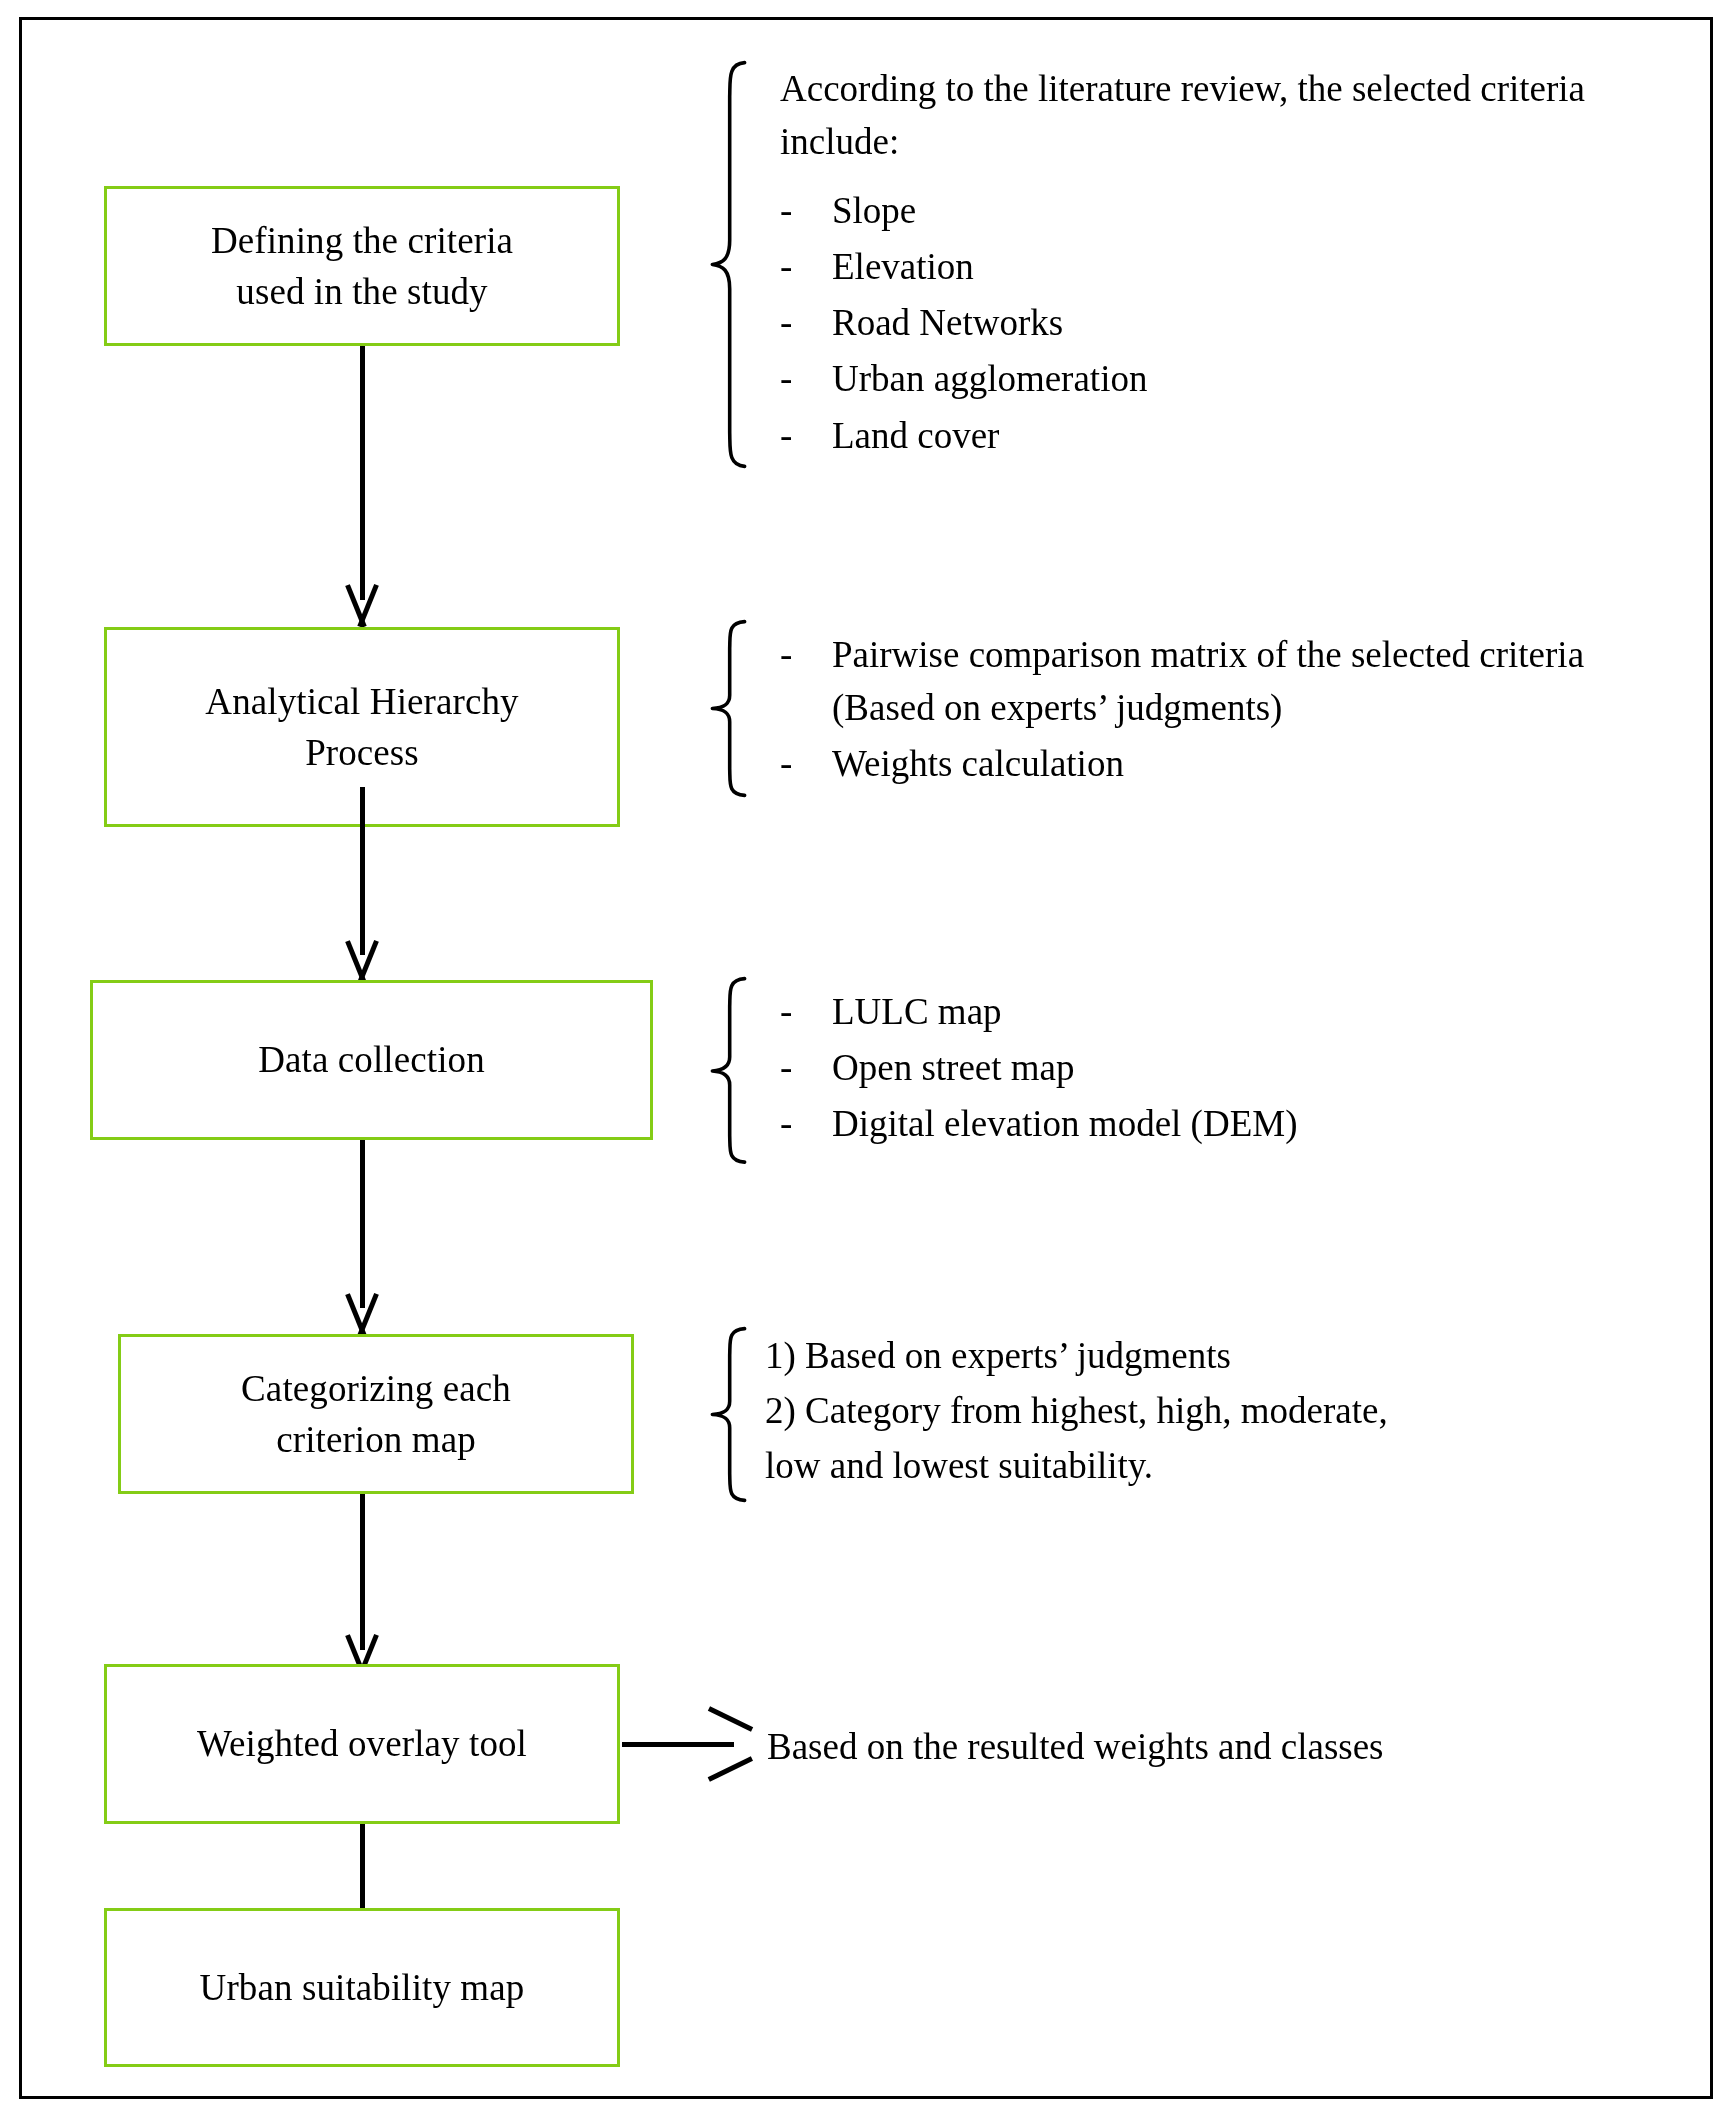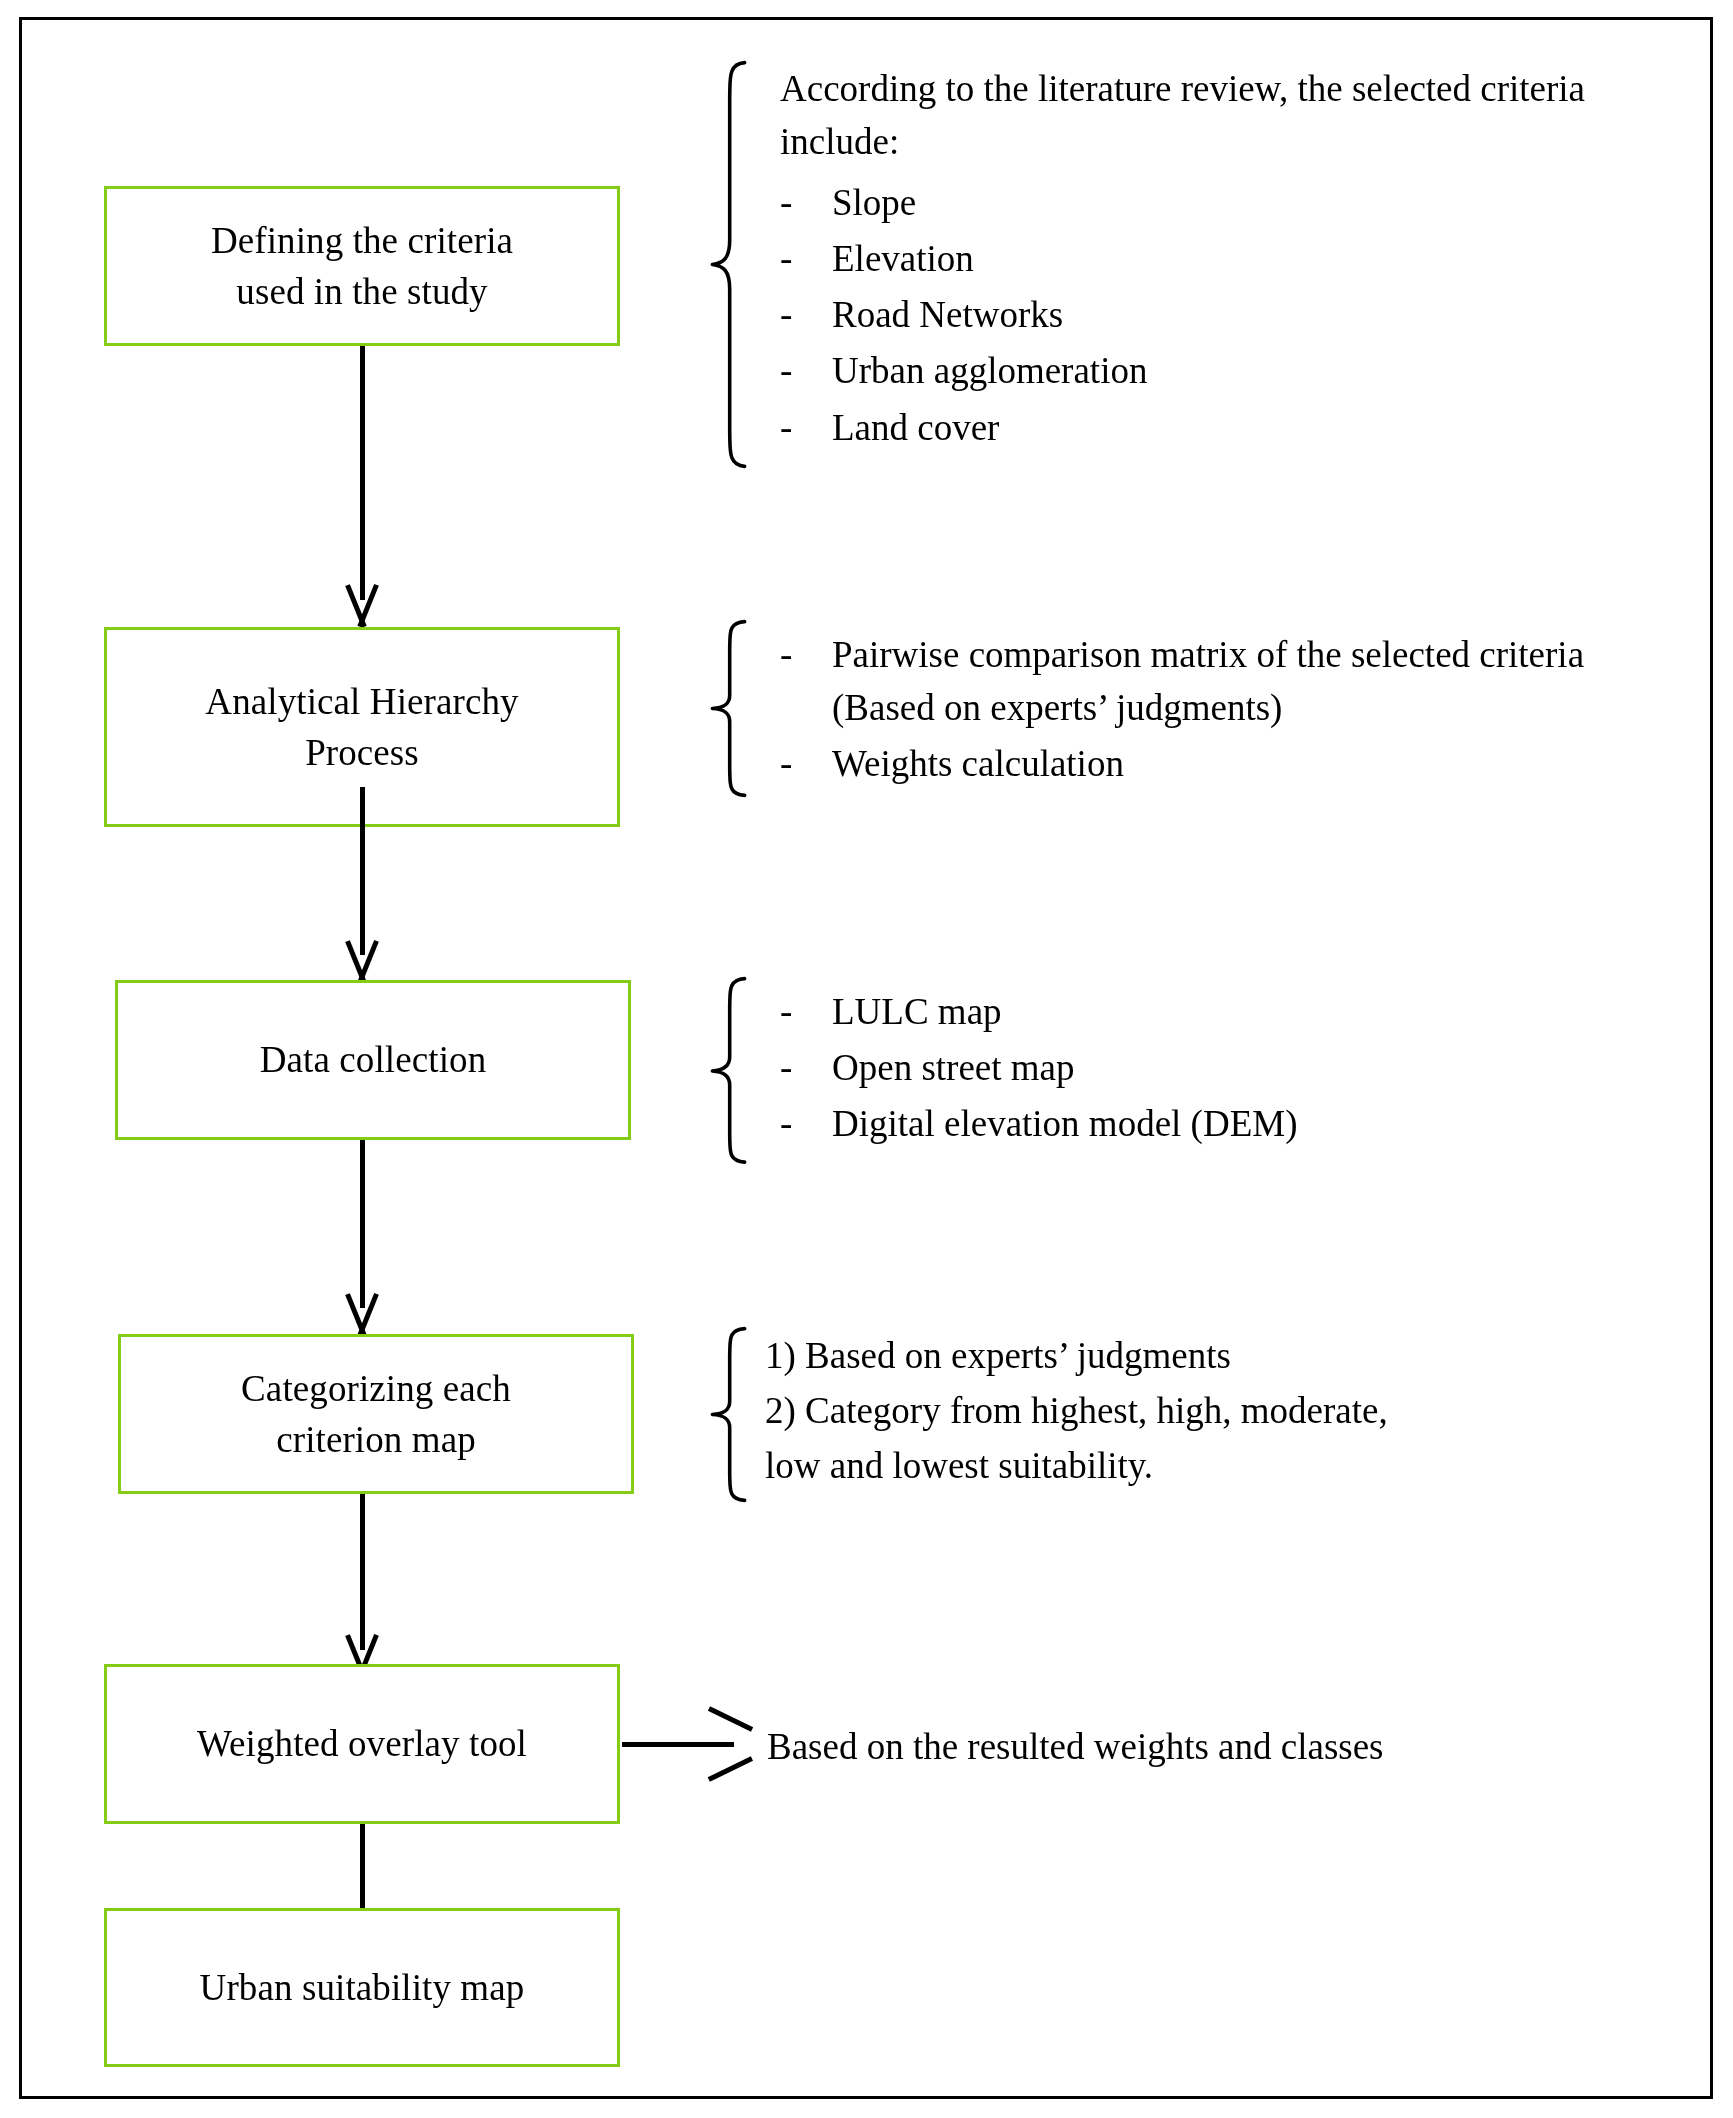--- a/index.html
+++ b/index.html
@@ -140,21 +140,21 @@
 
   
   .annot {
     position: absolute;
     font-size: 37px;
     line-height: 1.42;
   }
   .annot .intro {
     display: block;
     max-width: 895px;
-    margin-bottom: 9px;
+    margin-bottom: 17px;
   }
   .annot ul {
     list-style: none;
     margin: 0;
     padding: 0;
   }
   .annot li {
     display: flex;
     align-items: flex-start;
     margin-bottom: 3.6px;
@@ -250,21 +250,21 @@
         <span class="txt">Weights calculation</span>
       </li>
     </ul>
   </div>
 
   <div class="v-arrow" style="left:326px; top:787px; height:193px;">
     <div class="stem" style="height:168px;"></div>
     <div class="head" style="top:154px;"></div>
   </div>
 
-  <div class="proc-box" style="left:115px; top:980px; width:516px; height:160px;justify-content:center;">
+  <div class="proc-box" style="left:90px; top:980px; width:563px; height:160px;justify-content:center;">
     <span class="label">Data collection</span>
   </div>
 
   <div class="brace" style="left:710px; top:975px; width:37px; height:192px;">
     <svg viewBox="0 0 62 318" preserveAspectRatio="none" aria-hidden="true">
       <path d="M58 6 C30 8 34 28 33 52 L33 136 C33 152 22 158 4 159
                C22 160 33 166 33 182 L33 266 C34 290 30 308 58 310" fill="none" stroke="#000000" stroke-width="6" stroke-linecap="round" stroke-linejoin="round"></path>
     </svg>
   </div>
 

